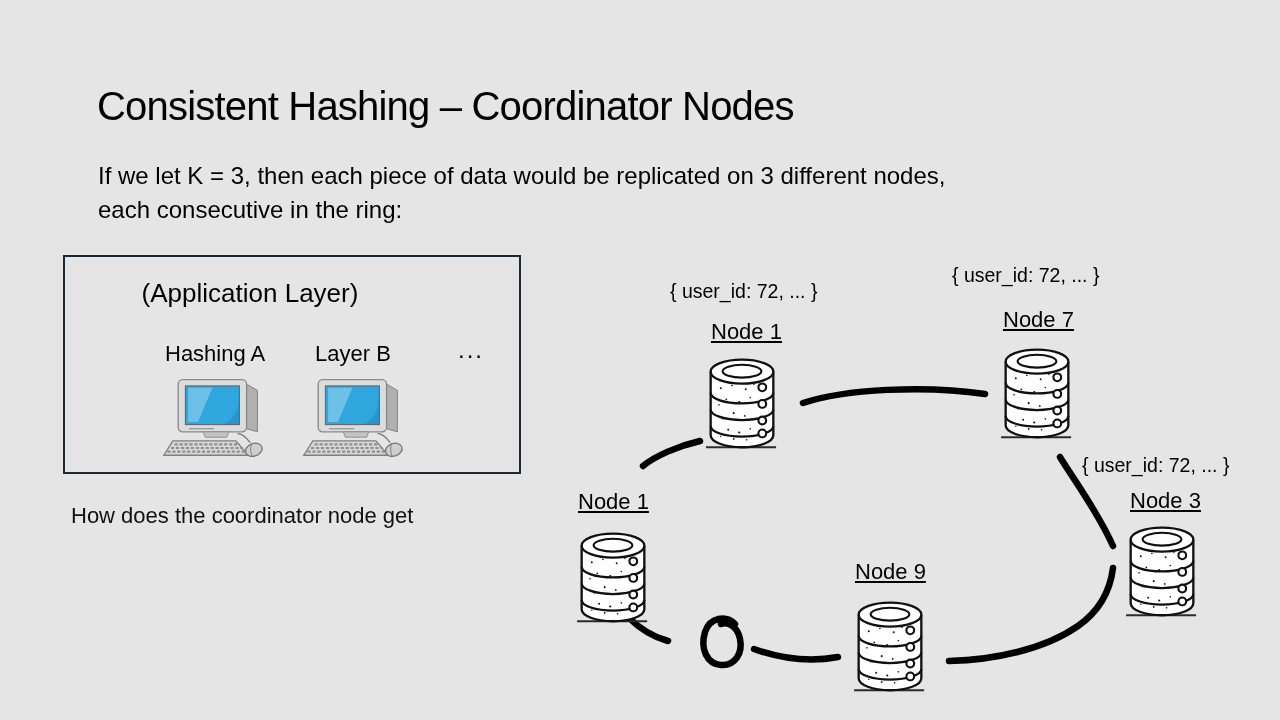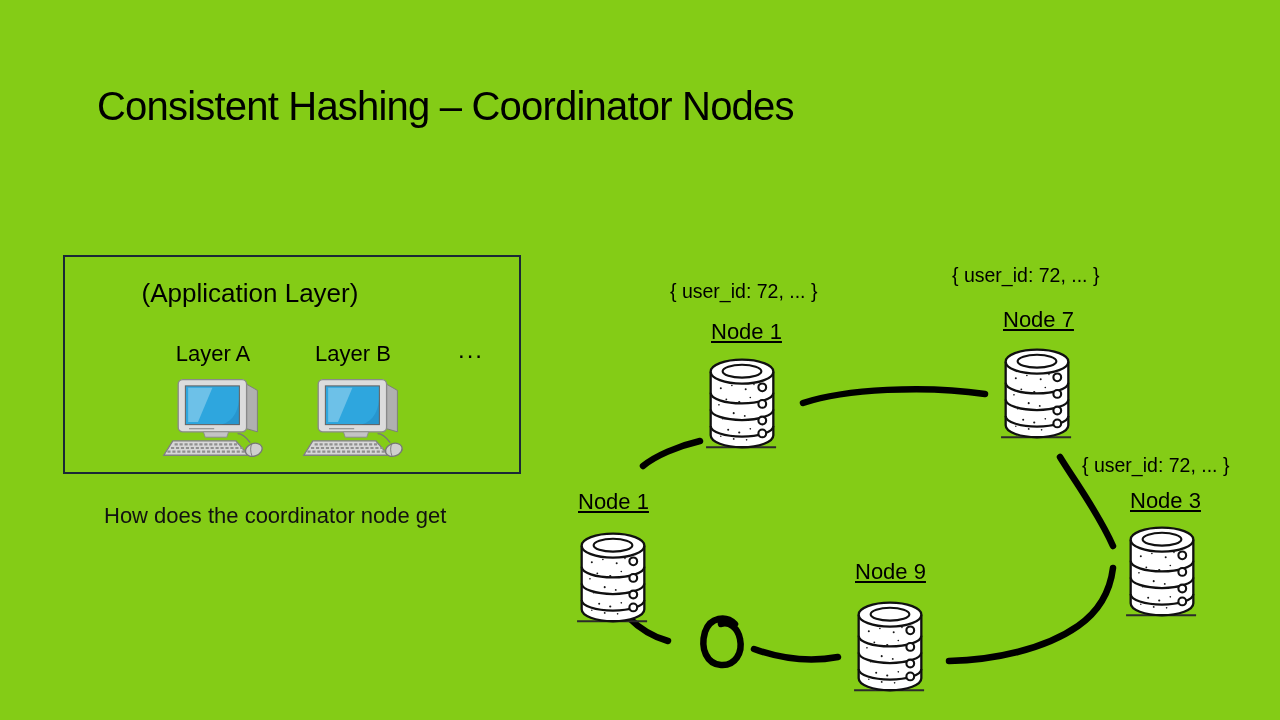--- a/index.html
+++ b/index.html
@@ -1,20 +1,20 @@
 <!DOCTYPE html>
 <html><head>
 <meta charset="utf-8">
 <style>
   html, body { margin: 0; padding: 0; background: #ffffff; }
   .slide {
     position: relative;
     width: 1280px;
     height: 720px;
-    background: #84cc16;
+    background: #e5e5e5;
     overflow: hidden;
     font-family: "Liberation Sans", sans-serif;
     color: #000000;
   }
   .abs { position: absolute; }
 
   .title {
     left: 97px; top: 84px;
     font-size: 40px;
     letter-spacing: -0.8px;
@@ -25,21 +25,20 @@
     left: 98px; top: 159px;
     font-size: 24px;
     line-height: 34px;
     color: #000000;
   }
   .question-text {
     left: 71px; top: 501px;
     font-size: 22px;
     line-height: 30px;
     color: #111111;
-    margin-left: 33px;
   }
 
   .app-box {
     left: 63px; top: 255px;
     width: 458px; height: 219px;
     border: 2px solid #1b2936;
     box-sizing: border-box;
   }
   .app-box-title {
     left: 63px; top: 278px;
@@ -133,26 +132,28 @@
         <path d="M98,74 C92,66 88,64 84,64" fill="none" stroke="#777777" stroke-width="1.5"></path>
         <ellipse cx="102" cy="82" rx="9.5" ry="7" transform="rotate(-20 102 82)" fill="#cfcfcf" stroke="#777777" stroke-width="1.5"></ellipse>
         <path d="M100,75 C98,78 98,84 100,89" fill="none" stroke="#777777" stroke-width="1"></path>
       </symbol>
     </defs>
   </svg>
 
   <div class="abs title">Consistent Hashing – Coordinator Nodes</div>
 
   <div class="abs body-text">
+    <div>If we let K = 3, then each piece of data would be replicated on 3 different nodes,</div>
+    <div>each consecutive in the ring:</div>
   </div>
 
   <div class="abs app-box"></div>
   <div class="abs app-box-title">(Application Layer)</div>
 
-  <div class="abs server-label" style="left:165px">Layer A</div>
+  <div class="abs server-label" style="left:165px">Hashing A</div>
   <div class="abs server-label" style="left:305px">Layer B</div>
   <div class="abs ellipsis-label">...</div>
 
   <svg class="abs" style="left:162px; top:376px" width="108" height="90" viewBox="0 0 120 100">
       <use href="#pc-icon"></use>
     </svg>
   <svg class="abs" style="left:302px; top:376px" width="108" height="90" viewBox="0 0 120 100">
       <use href="#pc-icon"></use>
     </svg>
 

